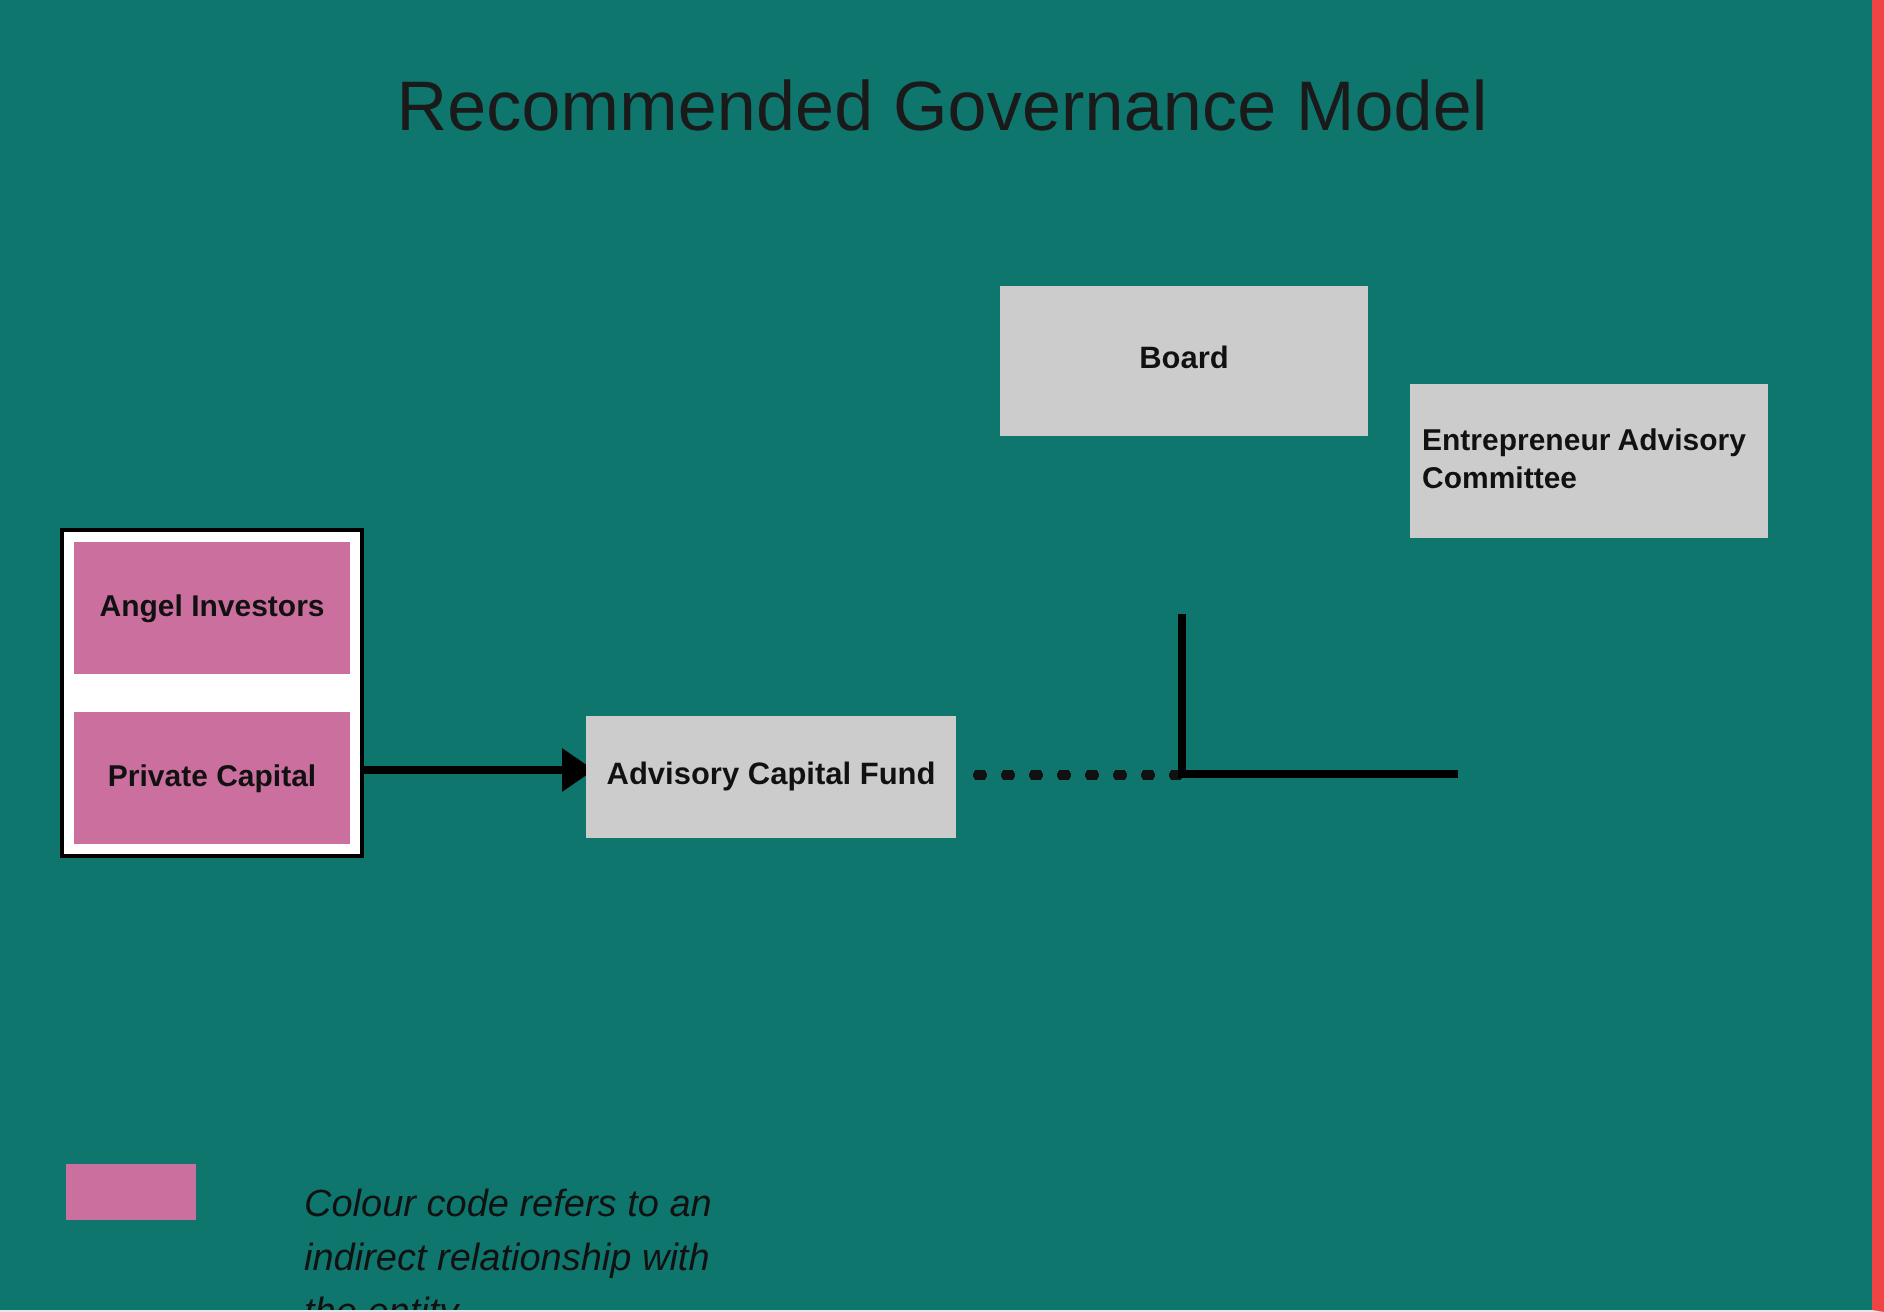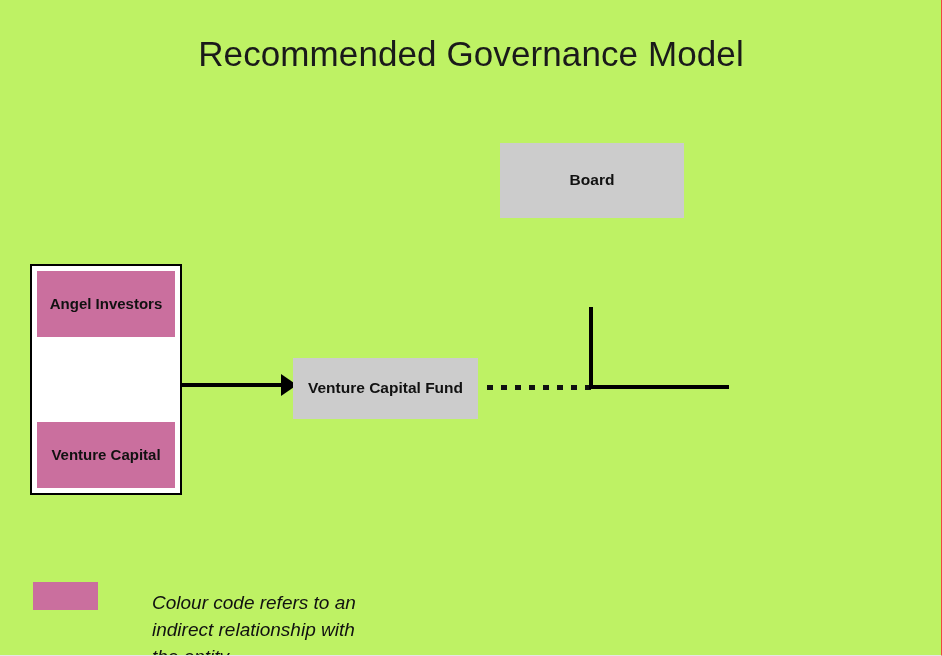--- a/index.html
+++ b/index.html
@@ -7,24 +7,24 @@
     padding: 0;
     background: #ffffff;
   }
   body {
     font-family: "Liberation Sans", sans-serif;
   }
   #slide {
     position: relative;
     width: 942px;
     height: 656px;
-    background: #bef264;
+    background: #0f766e;
     overflow: hidden;
     box-sizing: border-box;
-    border-right: 1px solid #ef4444;
+    border-right: 6px solid #ef4444;
     border-bottom: 1px solid #e6e6e6;
   }
 
   
   .slide-title {
     position: absolute;
     left: 0;
     top: 34px;
     width: 942px;
     text-align: center;
@@ -55,21 +55,21 @@
   .node-eac     { left: 705px; top: 192px; width: 179px; height: 77px; font-size: 15px; }
   .node-vcf     { left: 293px; top: 358px; width: 185px; height: 61px; }
   .node-ps      { left: 726px; top: 359px; width: 183px; height: 60px; }
 
   
   .funding-group {
     position: absolute;
     left: 30px;
     top: 264px;
     width: 152px;
-    height: 231px;
+    height: 165px;
     background: #ffffff;
     border: 2px solid #000000;
     box-sizing: border-box;
     display: flex;
     flex-direction: column;
     justify-content: space-between;
     padding: 5px;
   }
   .funding-item {
     background: #ca6f9e;
@@ -163,31 +163,32 @@
 </style>
 </head>
 <body>
 
 <div id="slide">
 
   <div class="slide-title">Recommended Governance Model</div>
 
   <div class="funding-group">
     <div class="funding-item">Angel Investors</div>
-    <div class="funding-item">Venture Capital</div>
+    <div class="funding-item">Private Capital</div>
   </div>
 
   <div class="conn arrow-line"></div>
   <div class="arrow-head"></div>
 
-  <div class="node node-vcf">Venture Capital Fund</div>
+  <div class="node node-vcf">Advisory Capital Fund</div>
 
   <div class="node node-board">Board</div>
 
 
+  <div class="node node-eac">Entrepreneur Advisory Committee</div>
 
 
   <div class="dotted-link"></div>
   <div class="conn ceo-drop"></div>
   <div class="conn ps-link"></div>
 
   <div class="legend">
     <div class="legend-swatch"></div>
     <div class="legend-text">Colour code refers to an indirect relationship with the entity.</div>
   </div>

